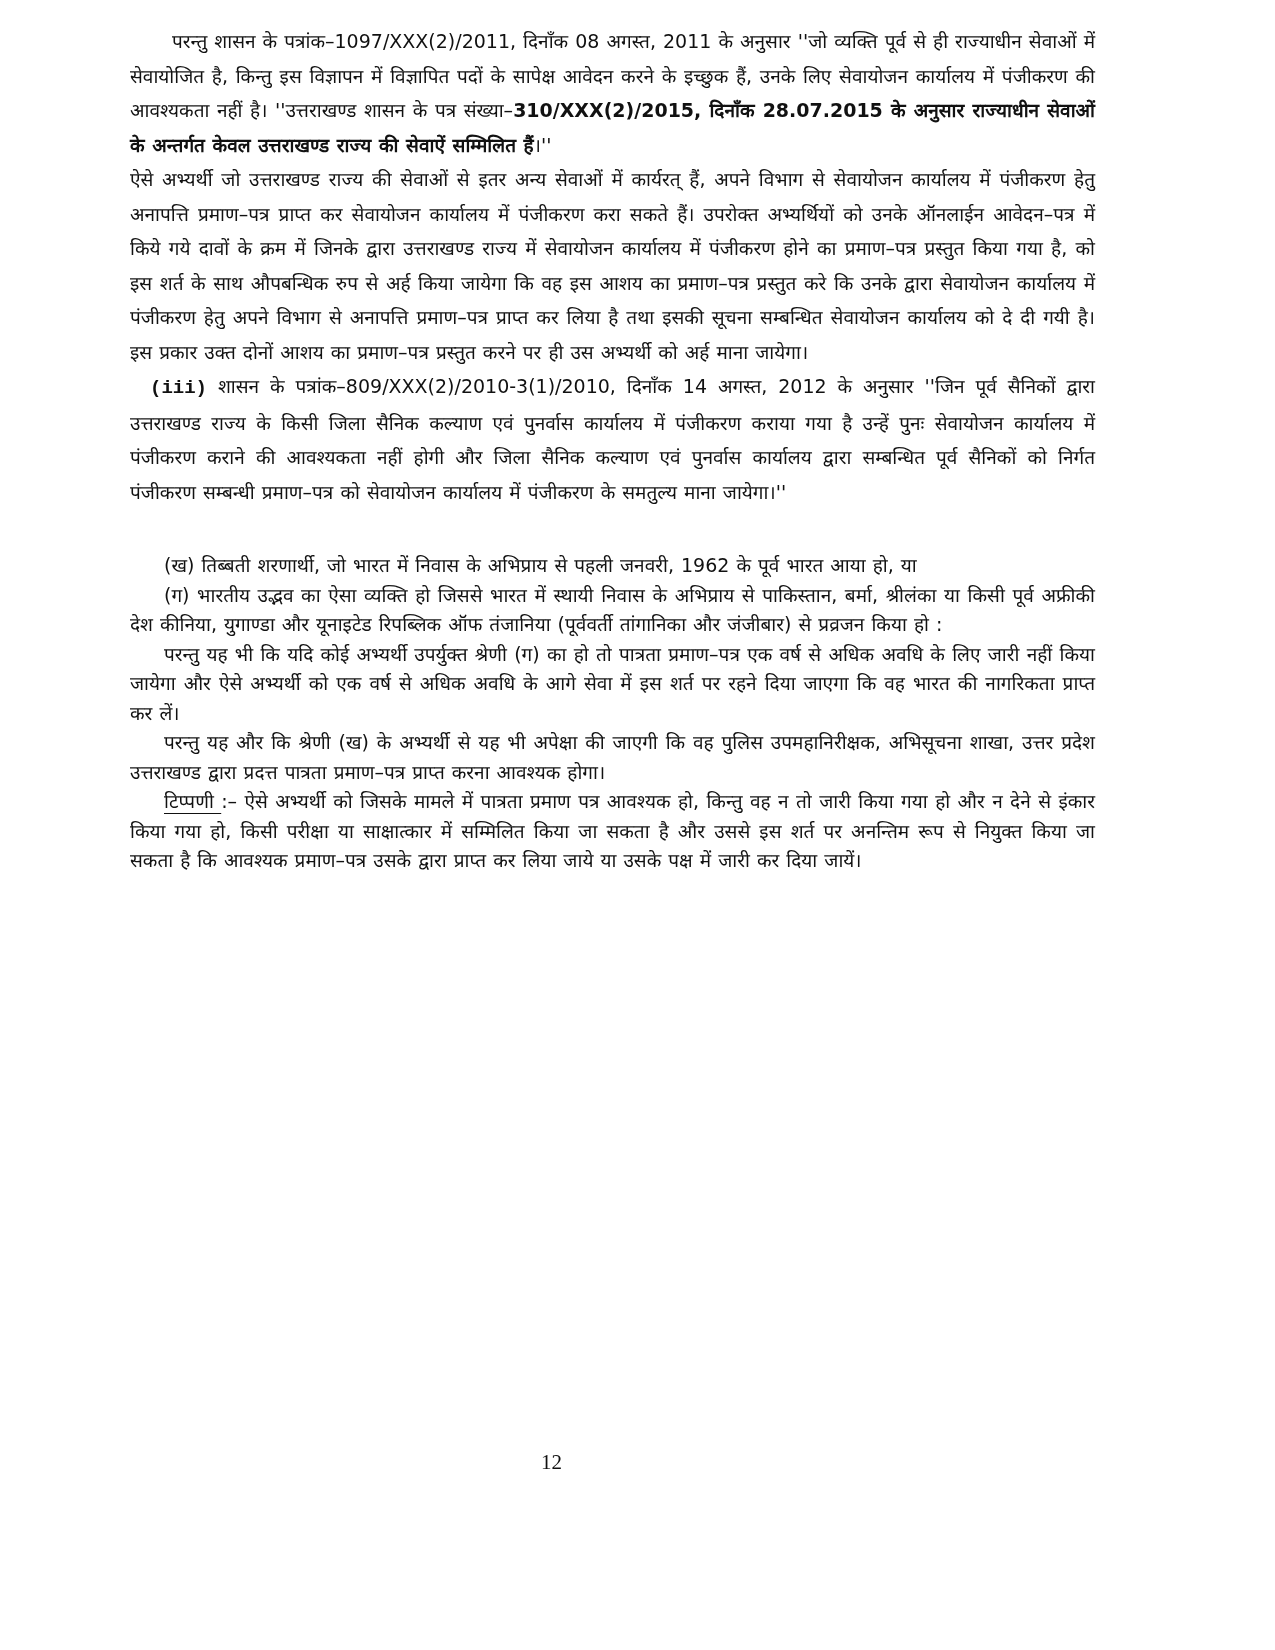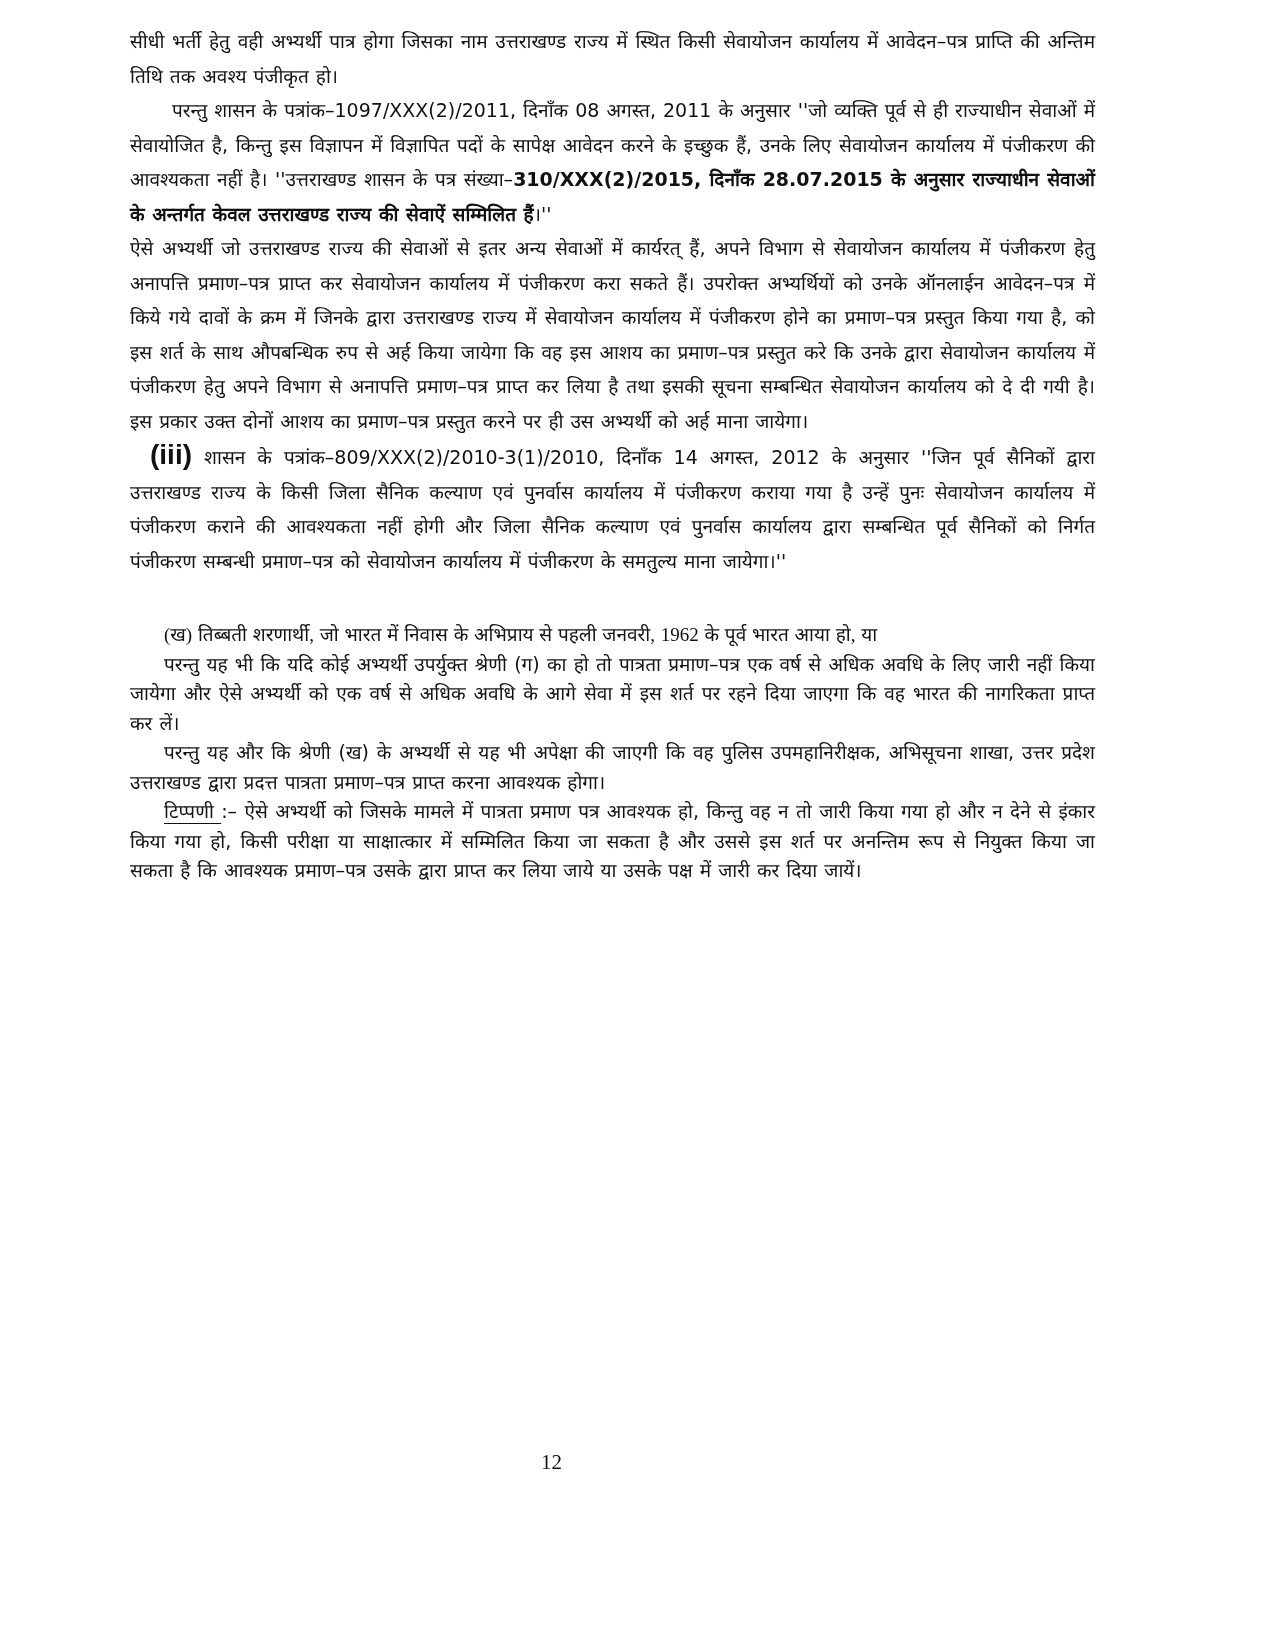--- a/index.html
+++ b/index.html
@@ -3,41 +3,41 @@
 <meta charset="utf-8">
 <style>
   html, body { margin:0; padding:0; background:#ffffff; }
   body { width:1275px; height:1650px; position:relative; overflow:hidden;
          font-family:"DejaVu Sans", "Liberation Sans", sans-serif; color:#111; }
   .page { position:absolute; left:130px; top:24px; width:965px; }
   .p { font-size:19px; line-height:34.5px; text-align:justify; margin:0; word-spacing:1px; }
   .p.last { text-align-last:left; }
   .indent { text-indent:42px; }
   .b { font-weight:bold; }
-  .roman { font-family:Liberation Sans, sans-serif; font-weight:bold; font-size:28px; }
+  .roman { font-family:Liberation Mono, monospace; font-weight:bold; font-size:19px; }
   .sec6 { margin-top:42px; }
   .u { text-decoration:underline; text-underline-offset:5px; }
   .sub { line-height:29.5px; }
   .pagenum { position:absolute; top:1450px; left:0; width:1103px; text-align:center;
              font-family:"Liberation Serif", serif; font-size:21px; }
 </style>
 </head>
 <body>
 
 <div class="page">
 
-  <p class="p last">सीधी भर्ती हेतु वही अभ्यर्थी पात्र होगा जिसका नाम उत्तराखण्ड राज्य में स्थित किसी सेवायोजन कार्यालय में आवेदन–पत्र प्राप्ति की अन्तिम तिथि तक अवश्य पंजीकृत हो।</p>
 
   <p class="p last indent"><span>परन्तु शासन के पत्रांक–1097/XXX(2)/2011, दिनाँक 08 अगस्त, 2011 के अनुसार ''जो व्यक्ति पूर्व से ही राज्याधीन सेवाओं में सेवायोजित है, किन्तु इस विज्ञापन में विज्ञापित पदों के सापेक्ष आवेदन करने के इच्छुक हैं, उनके लिए सेवायोजन कार्यालय में पंजीकरण की आवश्यकता नहीं है। ''उत्तराखण्ड शासन के पत्र संख्या–</span><span class="b">310/XXX(2)/2015, दिनाँक 28.07.2015 के अनुसार राज्याधीन सेवाओं के अन्तर्गत केवल उत्तराखण्ड राज्य की सेवाऐं सम्मिलित हैं</span><span>।''</span></p>
 
   <p class="p last">ऐसे अभ्यर्थी जो उत्तराखण्ड राज्य की सेवाओं से इतर अन्य सेवाओं में कार्यरत् हैं, अपने विभाग से सेवायोजन कार्यालय में पंजीकरण हेतु अनापत्ति प्रमाण–पत्र प्राप्त कर सेवायोजन कार्यालय में पंजीकरण करा सकते हैं। उपरोक्त अभ्यर्थियों को उनके ऑनलाईन आवेदन–पत्र में किये गये दावों के क्रम में जिनके द्वारा उत्तराखण्ड राज्य में सेवायोजन कार्यालय में पंजीकरण होने का प्रमाण–पत्र प्रस्तुत किया गया है, को इस शर्त के साथ औपबन्धिक रुप से अर्ह किया जायेगा कि वह इस आशय का प्रमाण–पत्र प्रस्तुत करे कि उनके द्वारा सेवायोजन कार्यालय में पंजीकरण हेतु अपने विभाग से अनापत्ति प्रमाण–पत्र प्राप्त कर लिया है तथा इसकी सूचना सम्बन्धित सेवायोजन कार्यालय को दे दी गयी है। इस प्रकार उक्त दोनों आशय का प्रमाण–पत्र प्रस्तुत करने पर ही उस अभ्यर्थी को अर्ह माना जायेगा।</p>
 
   <p class="p last" style="text-indent:20px;"><span class="roman">(iii)</span> <span>शासन के पत्रांक–809/XXX(2)/2010-3(1)/2010, दिनाँक 14 अगस्त, 2012 के अनुसार ''जिन पूर्व सैनिकों द्वारा उत्तराखण्ड राज्य के किसी जिला सैनिक कल्याण एवं पुनर्वास कार्यालय में पंजीकरण कराया गया है उन्हें पुनः सेवायोजन कार्यालय में पंजीकरण कराने की आवश्यकता नहीं होगी और जिला सैनिक कल्याण एवं पुनर्वास कार्यालय द्वारा सम्बन्धित पूर्व सैनिकों को निर्गत पंजीकरण सम्बन्धी प्रमाण–पत्र को सेवायोजन कार्यालय में पंजीकरण के समतुल्य माना जायेगा।''</span></p>
 
   <div class="sec6">
-    <p class="p sub last indent" style="text-indent:34px;font-family:Liberation Serif, serif;">(ख) तिब्बती शरणार्थी, जो भारत में निवास के अभिप्राय से पहली जनवरी, 1962 के पूर्व भारत आया हो, या</p>
+    <p class="p sub last indent" style="text-indent:34px;">(ख) तिब्बती शरणार्थी, जो भारत में निवास के अभिप्राय से पहली जनवरी, 1962 के पूर्व भारत आया हो, या</p>
+    <p class="p sub last" style="text-indent:34px;">(ग) भारतीय उद्भव का ऐसा व्यक्ति हो जिससे भारत में स्थायी निवास के अभिप्राय से पाकिस्तान, बर्मा, श्रीलंका या किसी पूर्व अफ्रीकी देश कीनिया, युगाण्डा और यूनाइटेड रिपब्लिक ऑफ तंजानिया (पूर्ववर्ती तांगानिका और जंजीबार) से प्रव्रजन किया हो :</p>
     <p class="p sub last" style="text-indent:34px;">परन्तु यह भी कि यदि कोई अभ्यर्थी उपर्युक्त श्रेणी (ग) का हो तो पात्रता प्रमाण–पत्र एक वर्ष से अधिक अवधि के लिए जारी नहीं किया जायेगा और ऐसे अभ्यर्थी को एक वर्ष से अधिक अवधि के आगे सेवा में इस शर्त पर रहने दिया जाएगा कि वह भारत की नागरिकता प्राप्त कर लें।</p>
     <p class="p sub last" style="text-indent:34px;">परन्तु यह और कि श्रेणी (ख) के अभ्यर्थी से यह भी अपेक्षा की जाएगी कि वह पुलिस उपमहानिरीक्षक, अभिसूचना शाखा, उत्तर प्रदेश उत्तराखण्ड द्वारा प्रदत्त पात्रता प्रमाण–पत्र प्राप्त करना आवश्यक होगा।</p>
     <p class="p sub last" style="text-indent:34px;"><span class="u">टिप्पणी </span><span>:– ऐसे अभ्यर्थी को जिसके मामले में पात्रता प्रमाण पत्र आवश्यक हो, किन्तु वह न तो जारी किया गया हो और न देने से इंकार किया गया हो, किसी परीक्षा या साक्षात्कार में सम्मिलित किया जा सकता है और उससे इस शर्त पर अनन्तिम रूप से नियुक्त किया जा सकता है कि आवश्यक प्रमाण–पत्र उसके द्वारा प्राप्त कर लिया जाये या उसके पक्ष में जारी कर दिया जायें।</span></p>
   </div>
 </div>
 
 <div class="pagenum">12</div>
 
 </body></html>

